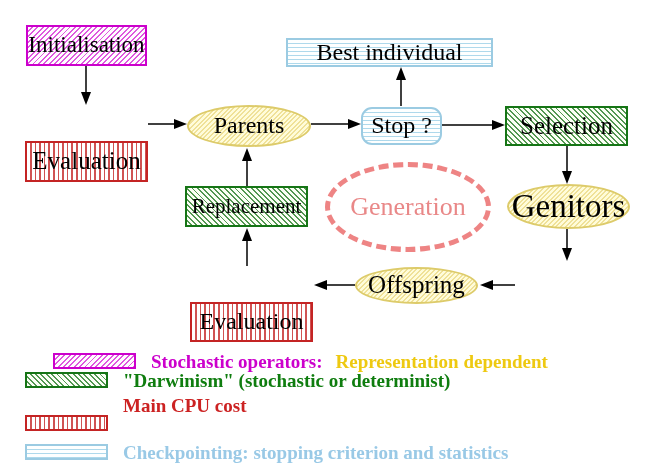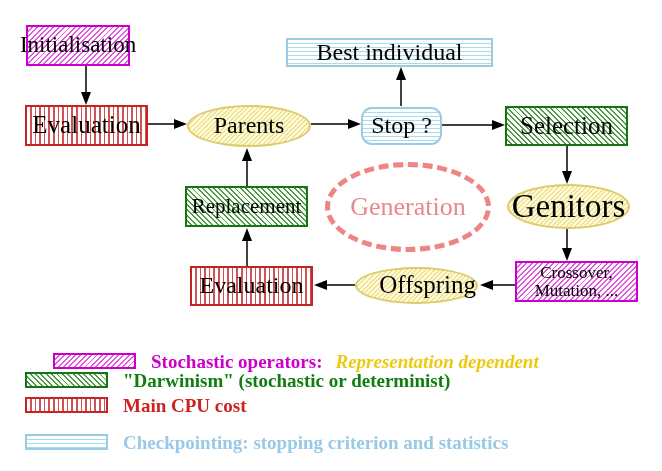--- a/index.html
+++ b/index.html
@@ -19,55 +19,56 @@
     border:2px solid #cc00cc;background-color:#fffdff;
     background-image:repeating-linear-gradient(135deg,rgba(255,255,255,0) 0 2.4px,rgba(214,48,214,.8) 2.4px 3.8px);
   }
   .p-green{
     border:2px solid #157515;background-color:#fbfff5;
     background-image:repeating-linear-gradient(45deg,rgba(255,255,255,0) 0 2.4px,rgba(40,125,40,.8) 2.4px 3.8px);
   }
   .p-red{
     border:2px solid #c42424;background-color:#fff;
     background-image:repeating-linear-gradient(90deg,rgba(255,255,255,0) 0 3px,rgba(200,52,52,.85) 3px 4.6px);
+    margin-top:36px;
   }
   .p-cyan{
     border:2px solid #9bcbe2;background-color:#fdffff;
     background-image:repeating-linear-gradient(180deg,rgba(255,255,255,0) 0 2.6px,rgba(160,210,232,.85) 2.6px 4px);
   }
   .p-yellow{
     border:2px solid #ddcb6a;background-color:#fffcda;
     background-image:repeating-linear-gradient(135deg,rgba(255,255,255,0) 0 2px,rgba(234,216,130,.75) 2px 3.3px);
   }
   .ellipse{border-radius:50%;}
 
   
-  #n-init       {left:26px; top:25px;  width:104px;height:41px;font-size:23px;}
+  #n-init       {left:26px; top:25px;  width:121px;height:41px;font-size:23px;}
   #n-eval-top   {left:25px; top:105px; width:123px;height:41px;font-size:25px;}
   #n-parents    {left:187px;top:105px; width:124px;height:42px;font-size:24px;}
   #n-best       {left:286px;top:38px;  width:207px;height:29px;font-size:24px;}
   #n-stop       {left:361px;top:107px; width:81px; height:38px;font-size:24px;border-radius:11px;}
   #n-selection  {left:505px;top:106px; width:123px;height:40px;font-size:25px;}
   #n-genitors   {left:507px;top:184px; width:123px;height:45px;font-size:33px;}
   #n-crossover  {left:515px;top:261px; width:123px;height:41px;font-size:17px;flex-direction:column;}
-  #n-offspring  {left:355px;top:267px; width:123px;height:37px;font-size:25px;justify-content:flex-end;}
+  #n-offspring  {left:355px;top:267px; width:123px;height:37px;font-size:25px;}
   #n-eval-bot   {left:190px;top:266px; width:123px;height:40px;font-size:24px;}
   #n-replace    {left:185px;top:186px; width:123px;height:41px;font-size:21px;align-items:center;}
   #n-generation {
     left:325px;top:162px;width:166px;height:90px;font-size:26px;
     border:5px dashed #ee8484;border-radius:50%;color:#e98888;background:transparent;
   }
 
   
   .lrow{position:absolute;left:25px;display:flex;align-items:center;height:18px;}
-  #lrow-0{top:352px;padding-left:28px;} #lrow-1{top:371px;} #lrow-2{top:396px;align-items:center;} #lrow-3{top:433px;align-items:center;}
+  #lrow-0{top:352px;padding-left:28px;} #lrow-1{top:371px;} #lrow-2{top:396px;align-items:center;} #lrow-3{top:443px;align-items:center;}
   .swatch{display:inline-block;width:83px;height:16px;box-sizing:border-box;margin-right:15px;flex:none;}
   .ltext{font-weight:bold;font-size:19px;white-space:nowrap;line-height:1;}
   .t-magenta{color:#cc00cc;}
-  .t-gold{color:#eec911;margin-left:13px;font-style:italic;}
+  .t-gold{color:#eec911;margin-left:13px;}
   .t-green{color:#0f7d0f;}
   .t-red{color:#cc2222;}
   .t-cyan{color:#99c9e6;}
 </style>
 </head>
 <body>
 
 <div class="canvas">
 
   <svg class="arrows" viewBox="0 0 662 471">
@@ -138,24 +139,20 @@
   </div>
 
   <div class="node p-green" id="n-selection">
     <span>Selection</span>
   </div>
 
   <div class="node p-yellow ellipse" id="n-genitors">
     <span>Genitors</span>
   </div>
 
-  <div class="node p-magenta" id="n-crossover">
-    <span>Crossover,</span>
-    <span>Mutation, ...</span>
-  </div>
 
   <div class="node p-yellow ellipse" id="n-offspring">
     <span>Offspring</span>
   </div>
 
   <div class="node p-red" id="n-eval-bot">
     <span>Evaluation</span>
   </div>
 
   <div class="node p-green" id="n-replace">

